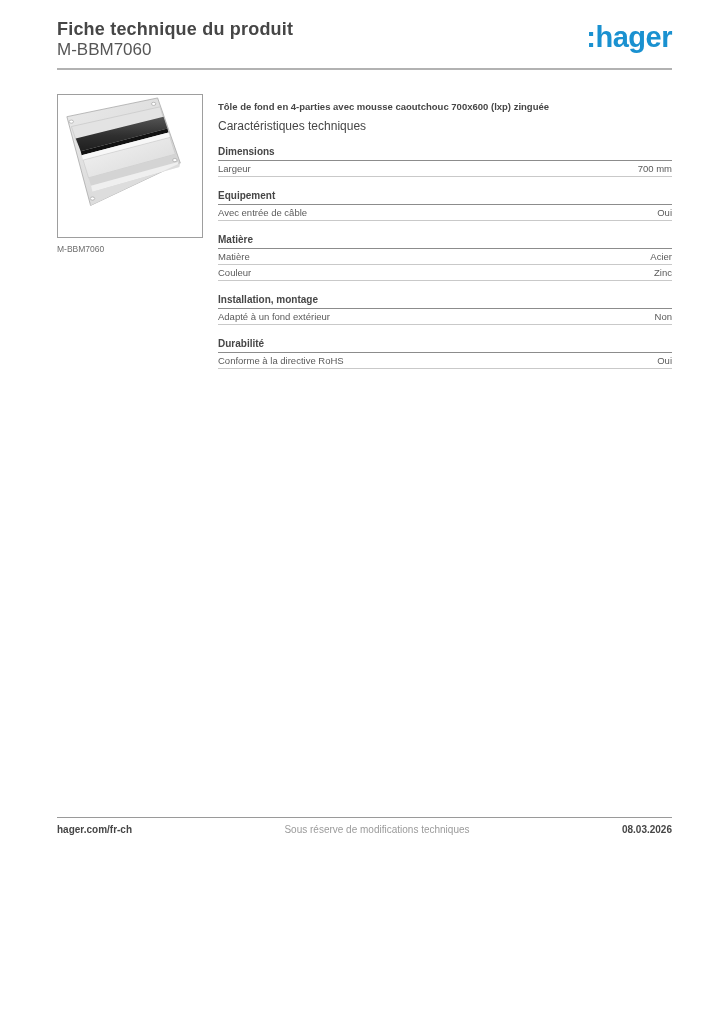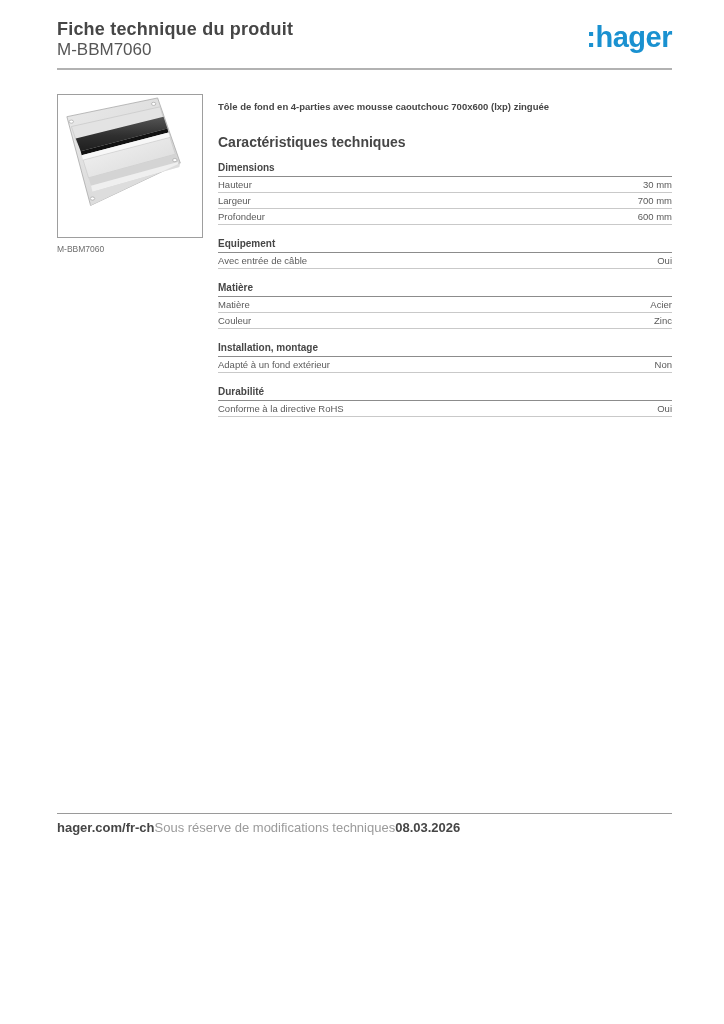--- a/index.html
+++ b/index.html
@@ -64,25 +64,25 @@
   }
   .spec-col { flex: 1 1 auto; min-width: 0; }
   .product-description {
     font-size: 9.5px;
     font-weight: bold;
     color: #464646;
     line-height: 12px;
     margin-top: 7px;
   }
   .characteristics-title {
-    font-size: 14px;
-    font-weight: bold;
+    font-size: 12px;
+    font-weight: normal;
     color: #464646;
     line-height: 12px;
-    margin-top: 23px;
+    margin-top: 7px;
   }
   .sections { margin-top: 14px; }
   .spec-section { margin-bottom: 13px; }
   .spec-section-title {
     font-size: 10px;
     font-weight: bold;
     color: #464646;
     line-height: 12px;
     padding-bottom: 2px;
     border-bottom: 1px solid #8c8c8c;
@@ -102,22 +102,23 @@
   
   .footer {
     position: absolute;
     left: 57px;
     right: 52px;
     bottom: 11px;
   }
   .footer-rule { border-top: 1px solid #9a9a9a; margin-bottom: 6px; }
   .footer-row {
     display: flex;
+    justify-content: space-between;
     align-items: baseline;
-    font-size: 13px;
+    font-size: 10px;
   }
   .footer-left  { font-weight: bold; color: #464646; }
   .footer-center{ color: #9b9b9b; }
   .footer-right { font-weight: bold; color: #464646; }
 </style>
 </head>
 <body>
 
 <div class="page">
 
@@ -178,30 +179,22 @@
       <div class="image-caption">M-BBM7060</div>
     </div>
 
     <div class="spec-col">
       <div class="product-description">Tôle de fond en 4-parties avec mousse caoutchouc 700x600 (lxp) zinguée</div>
       <div class="characteristics-title">Caractéristiques techniques</div>
       <div class="sections">
           <section class="spec-section">
             <div class="spec-section-title">Dimensions</div>
             <div class="spec-row">
-              <span class="spec-label">Hauteur</span>
-              <span class="spec-value">30 mm</span>
-            </div>
-            <div class="spec-row">
               <span class="spec-label">Largeur</span>
               <span class="spec-value">700 mm</span>
-            </div>
-            <div class="spec-row">
-              <span class="spec-label">Profondeur</span>
-              <span class="spec-value">600 mm</span>
             </div>
           </section>
           <section class="spec-section">
             <div class="spec-section-title">Equipement</div>
             <div class="spec-row">
               <span class="spec-label">Avec entrée de câble</span>
               <span class="spec-value">Oui</span>
             </div>
           </section>
           <section class="spec-section">

